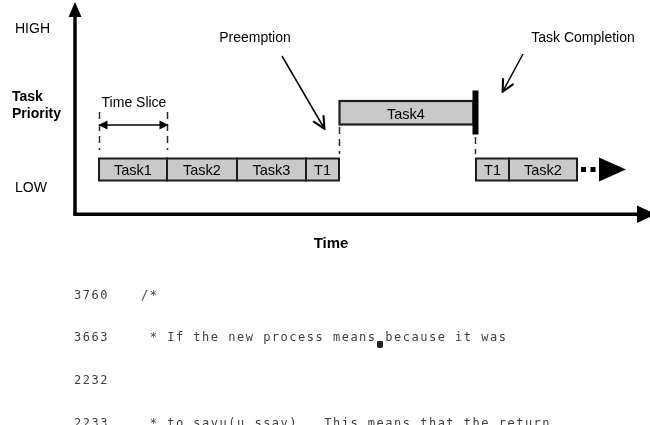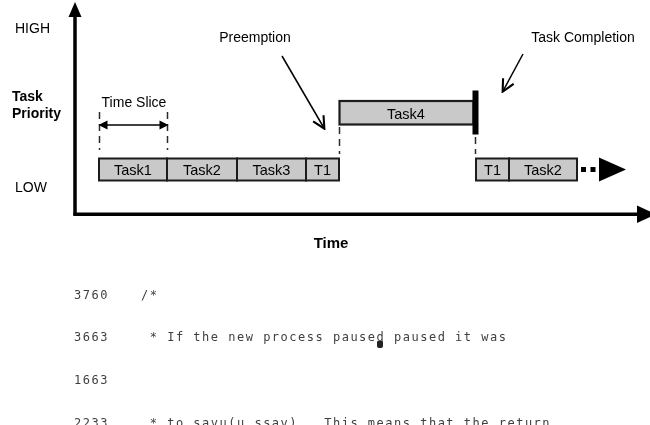--- a/index.html
+++ b/index.html
@@ -94,22 +94,22 @@
     <text class="box-label" x="483.5" y="174.5" text-anchor="middle">T1</text>
     <text class="box-label" x="534" y="174.5" text-anchor="middle">Task2</text>
 
     <line x1="572" y1="169.5" x2="589" y2="169.5" stroke="#000" stroke-width="5" stroke-dasharray="5 4.5"></line>
     <polygon class="solid-fill" points="617,169.5 590,157.5 590,181.5"></polygon>
   </svg>
 
   
   <div class="codeblock">
     <div class="code-line"><span class="code-ln">3760</span><span class="code-text">/*</span></div>
-    <div class="code-line"><span class="code-ln">3663</span><span class="code-text"> * If the new process paused paused it was</span></div>
-    <div class="code-line"><span class="code-ln">1663</span></div>
+    <div class="code-line"><span class="code-ln">3663</span><span class="code-text"> * If the new process means because it was</span></div>
+    <div class="code-line"><span class="code-ln">2232</span></div>
     <div class="code-line"><span class="code-ln">2233</span><span class="code-text"> * to savu(u_ssav).  This means that the return</span></div>
     
     
     
     
     
     
   </div>
 
   

